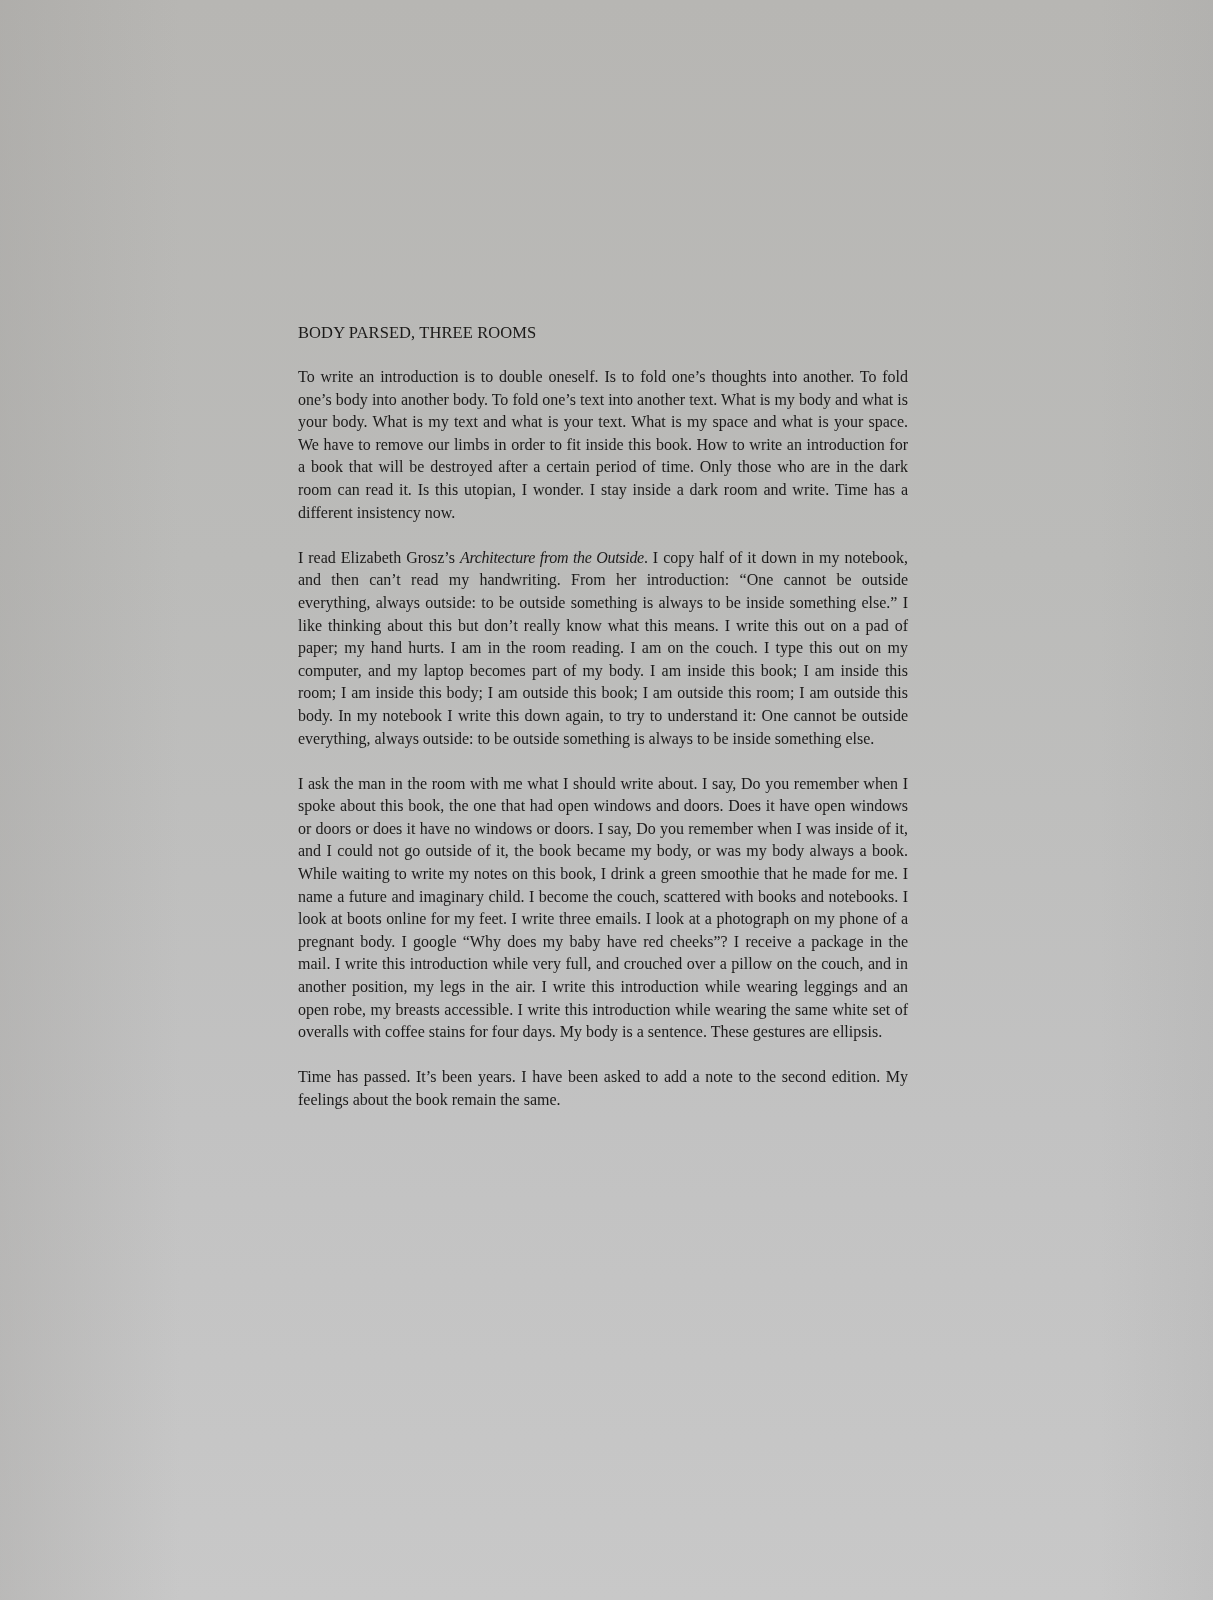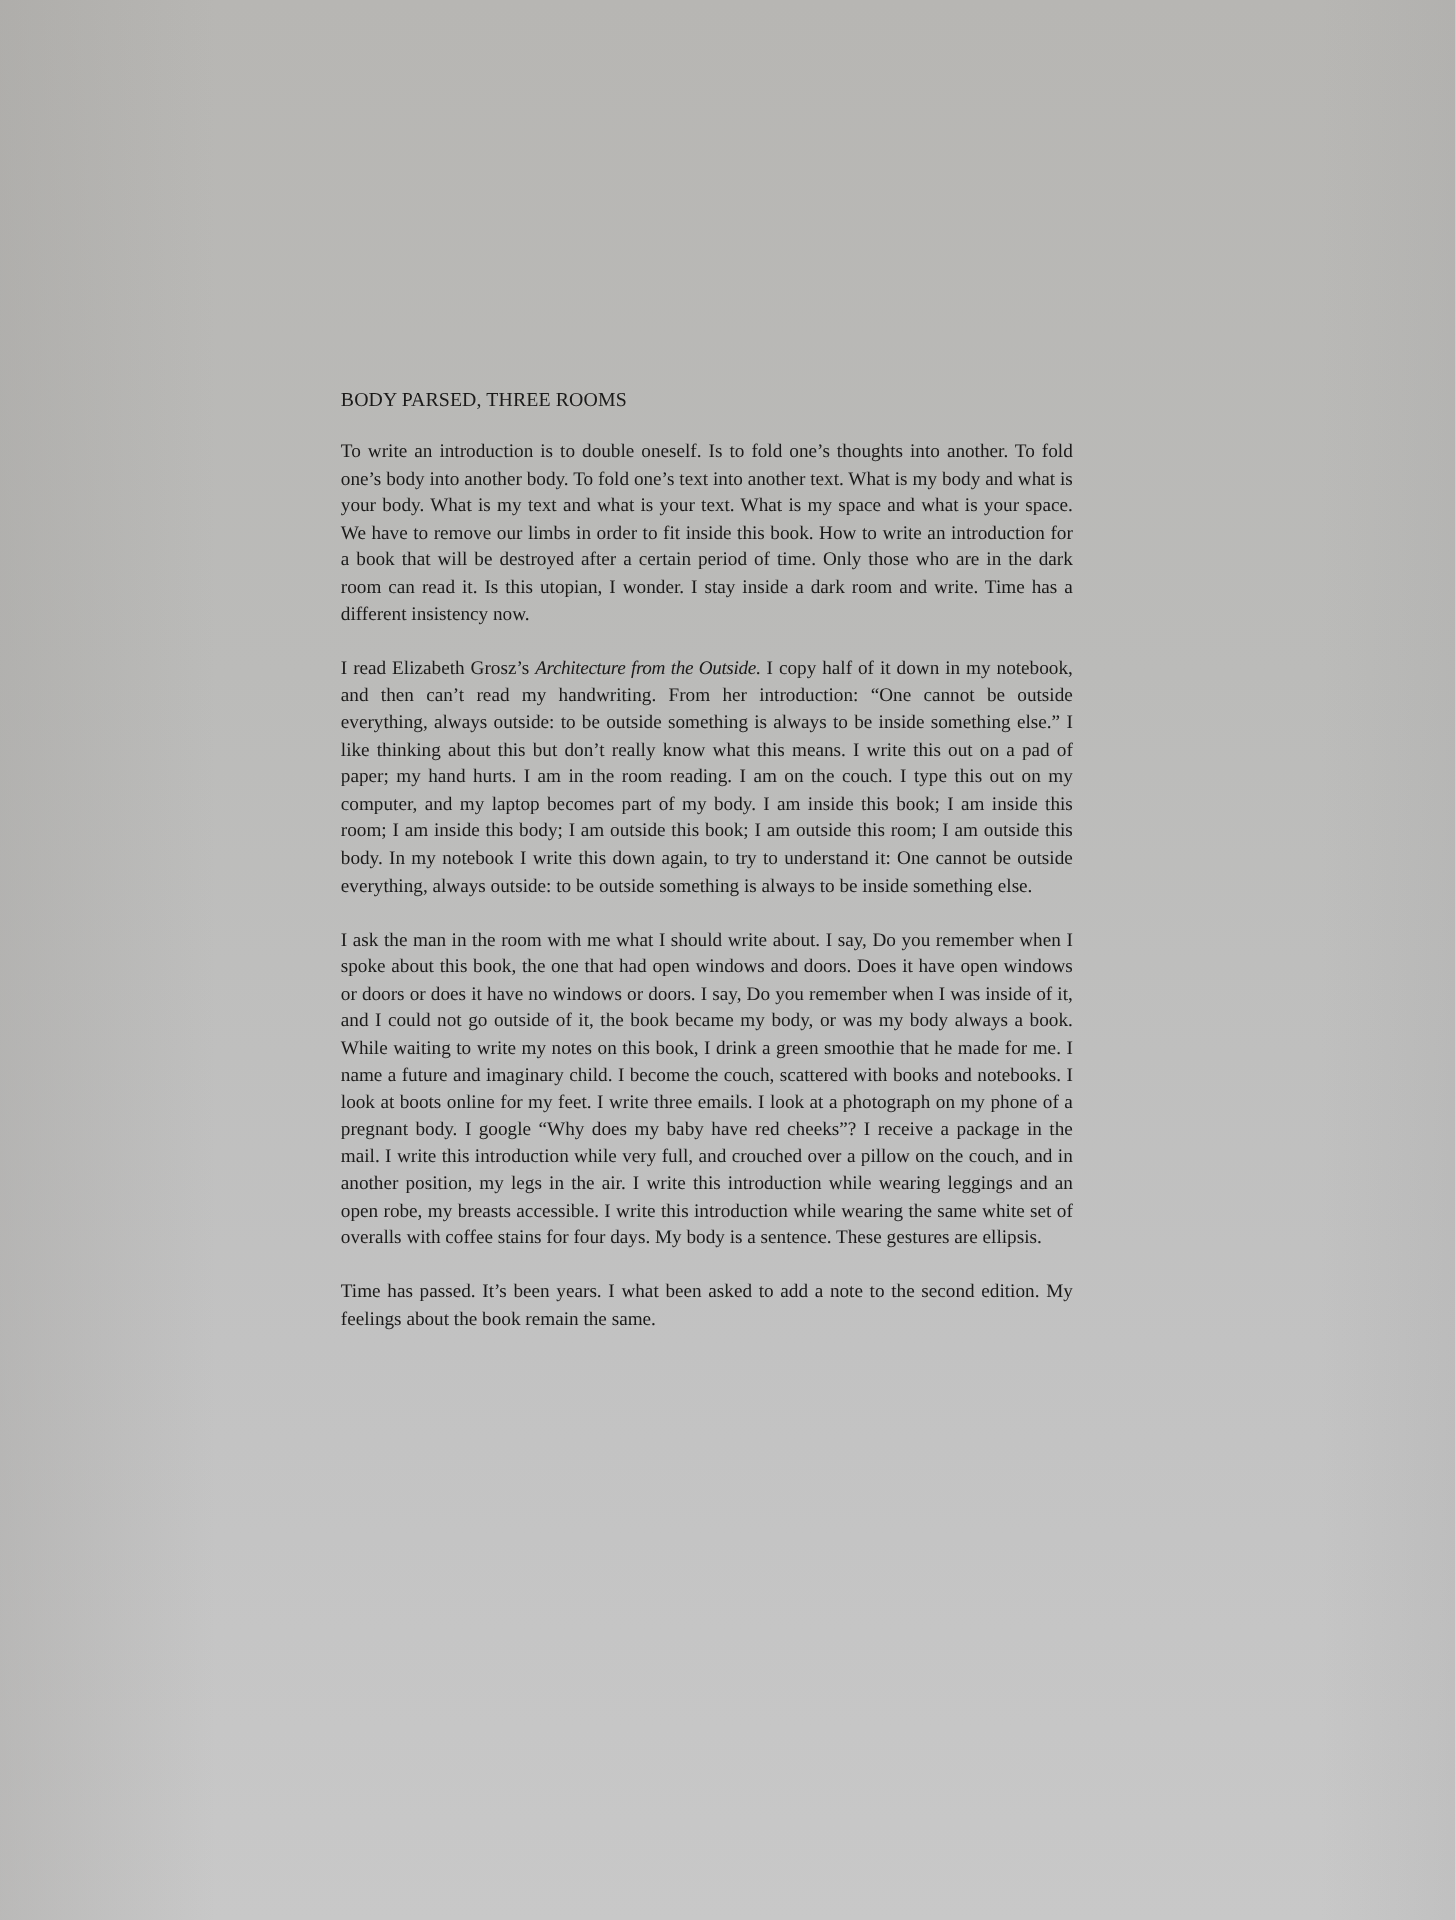--- a/index.html
+++ b/index.html
@@ -12,21 +12,21 @@
       overflow: hidden;
       background:
         linear-gradient(to right, rgba(160,158,155,0.35) 0px, rgba(160,158,155,0.0) 180px, rgba(0,0,0,0) 1100px, rgba(150,150,150,0.15) 1213px),
         linear-gradient(to bottom, #b7b6b3 0%, #bbbbb9 35%, #c2c2c2 70%, #c8c8c8 100%);
       position: relative;
       font-family: "Liberation Serif", "DejaVu Serif", serif;
       color: #1b1a19;
     }
     .page {
       position: absolute;
-      left: 284px;
+      left: 298px;
       top: 322px;
       width: 610px;
       font-family: Liberation Serif, serif;
     }
     .title {
       font-size: 16.5px;
       letter-spacing: 0.1px;
       line-height: 22px;
       margin: 0 0 22px 0;
       font-weight: normal;
@@ -48,14 +48,14 @@
 
 <div class="page">
   <h1 class="title">BODY PARSED, THREE ROOMS</h1>
 
   <p class="para">To write an introduction is to double oneself. Is to fold one’s thoughts into another. To fold one’s body into another body. To fold one’s text into another text. What is my body and what is your body. What is my text and what is your text. What is my space and what is your space. We have to remove our limbs in order to fit inside this book. How to write an introduction for a book that will be destroyed after a certain period of time. Only those who are in the dark room can read it. Is this utopian, I wonder. I stay inside a dark room and write. Time has a different insistency now.</p>
 
   <p class="para"><span>I read Elizabeth Grosz’s </span><em>Architecture from the Outside</em><span>. I copy half of it down in my notebook, and then can’t read my handwriting. From her introduction: “One cannot be outside everything, always outside: to be outside something is always to be inside something else.” I like thinking about this but don’t really know what this means. I write this out on a pad of paper; my hand hurts. I am in the room reading. I am on the couch. I type this out on my computer, and my laptop becomes part of my body. I am inside this book; I am inside this room; I am inside this body; I am outside this book; I am outside this room; I am outside this body. In my notebook I write this down again, to try to understand it: One cannot be outside everything, always outside: to be outside something is always to be inside something else.</span></p>
 
   <p class="para">I ask the man in the room with me what I should write about. I say, Do you remember when I spoke about this book, the one that had open windows and doors. Does it have open windows or doors or does it have no windows or doors. I say, Do you remember when I was inside of it, and I could not go outside of it, the book became my body, or was my body always a book. While waiting to write my notes on this book, I drink a green smoothie that he made for me. I name a future and imaginary child. I become the couch, scattered with books and notebooks. I look at boots online for my feet. I write three emails. I look at a photograph on my phone of a pregnant body. I google “Why does my baby have red cheeks”? I receive a package in the mail. I write this introduction while very full, and crouched over a pillow on the couch, and in another position, my legs in the air. I write this introduction while wearing leggings and an open robe, my breasts accessible. I write this introduction while wearing the same white set of overalls with coffee stains for four days. My body is a sentence. These gestures are ellipsis.</p>
 
-  <p class="para">Time has passed. It’s been years. I what been asked to add a note to the second edition. My feelings about the book remain the same.</p>
+  <p class="para">Time has passed. It’s been years. I have been asked to add a note to the second edition. My feelings about the book remain the same.</p>
 </div>
 
 </body></html>

